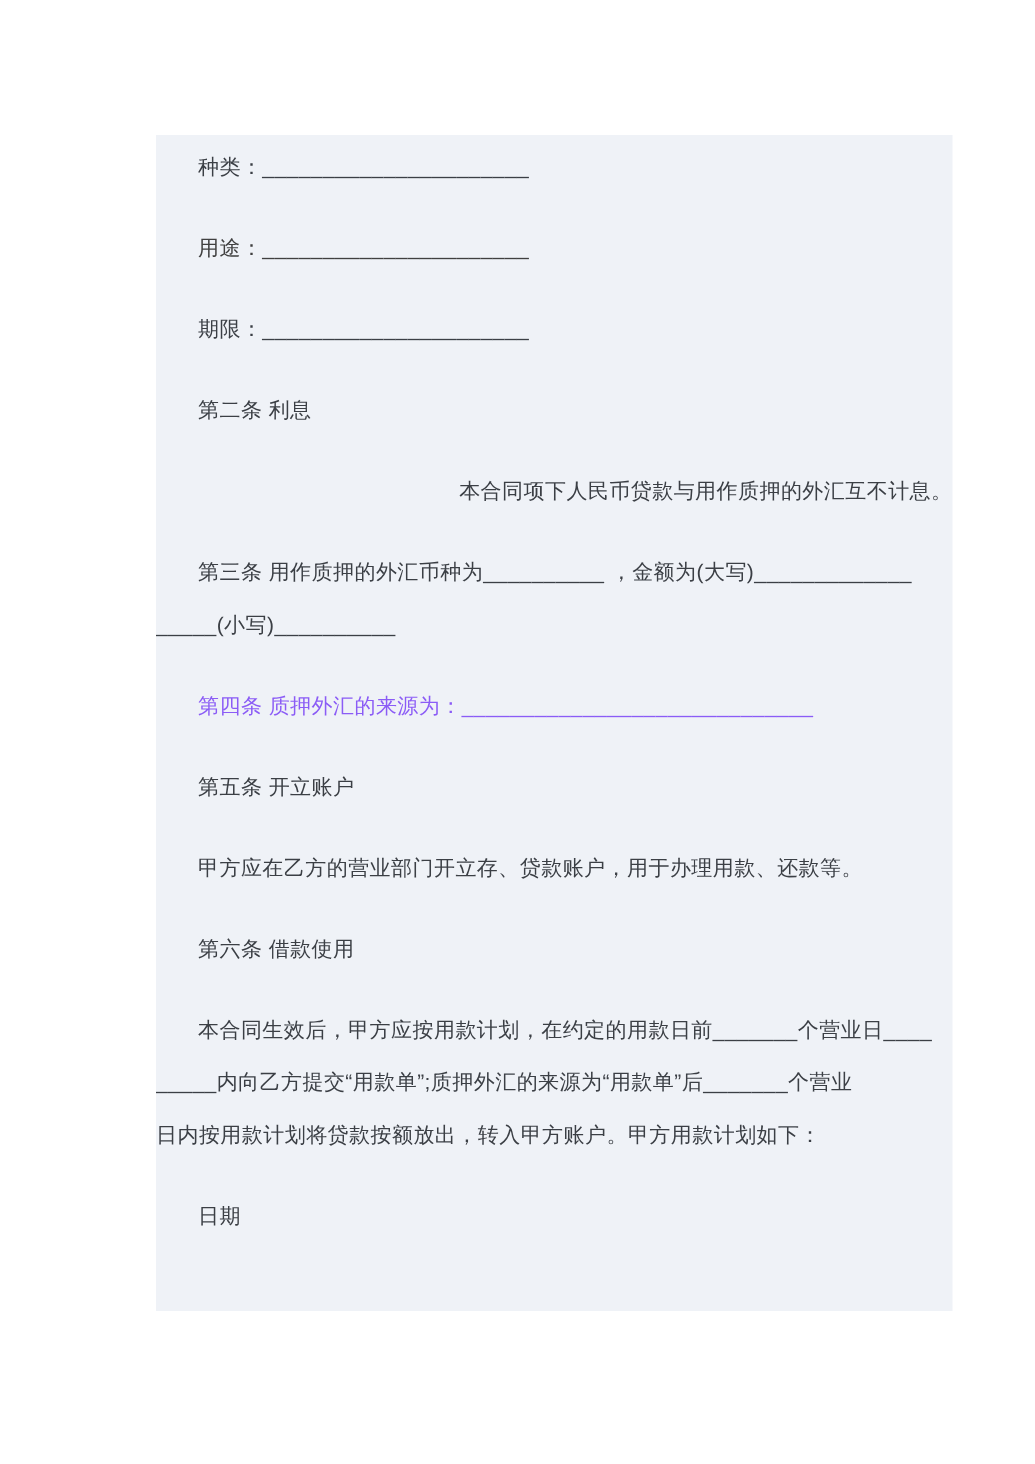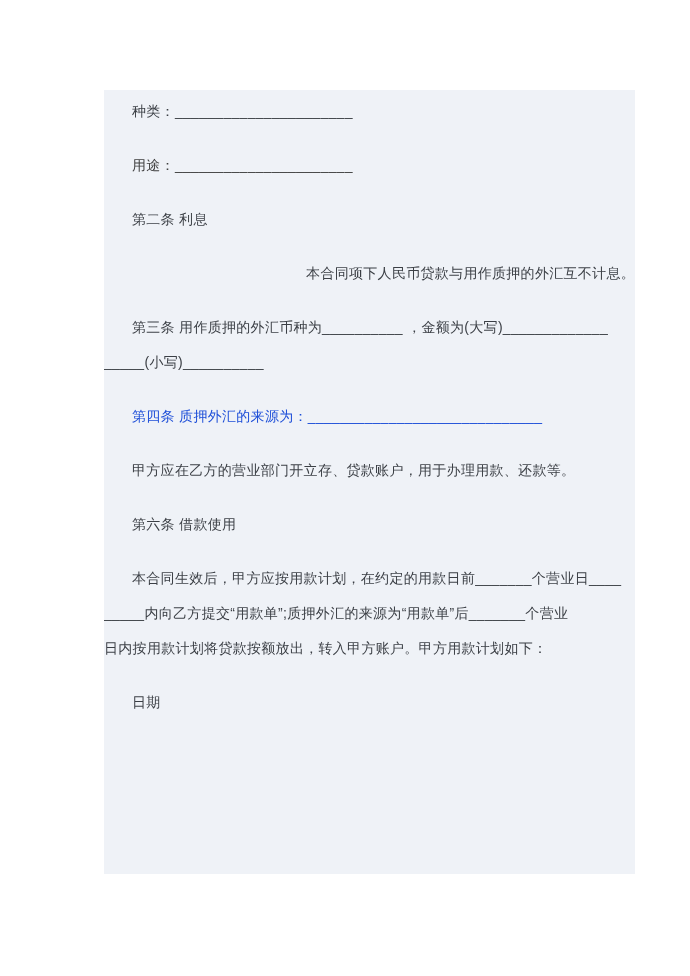--- a/index.html
+++ b/index.html
@@ -45,31 +45,37 @@
 <body style="background: rgb(255, 255, 255);">
 
 <div class="paper" id="paper" style="background: rgb(239, 242, 247);">
     <p class="para" style="color: rgb(59, 63, 69);">
       <span class="line">种类：______________________</span>
     </p>
     <p class="para" style="color: #404040;">
       <span class="line">用途：______________________</span>
     </p>
     <p class="para" style="color: rgb(59, 63, 69);">
+      <span class="line">期限：______________________</span>
+    </p>
+    <p class="para" style="color: rgb(59, 63, 69);">
       <span class="line">第二条 利息</span>
     </p>
     <p class="para" style="color: rgb(59, 63, 69); text-align: right;">
       <span class="line">本合同项下人民币贷款与用作质押的外汇互不计息。</span>
     </p>
     <p class="para" style="color: rgb(59, 63, 69);">
       <span class="line">第三条 用作质押的外汇币种为__________ ，金额为(大写)_____________</span>
       <span class="line">_____(小写)__________</span>
     </p>
-    <p class="para" style="color: #1d4ed8;">
+    <p class="para" style="color: #8b5cf6;">
       <span class="line">第四条 质押外汇的来源为：_____________________________</span>
+    </p>
+    <p class="para" style="color: rgb(59, 63, 69);">
+      <span class="line">第五条 开立账户</span>
     </p>
     <p class="para" style="color: rgb(59, 63, 69);">
       <span class="line">甲方应在乙方的营业部门开立存、贷款账户，用于办理用款、还款等。</span>
     </p>
     <p class="para" style="color: rgb(59, 63, 69);">
       <span class="line">第六条 借款使用</span>
     </p>
     <p class="para" style="color: rgb(59, 63, 69);">
       <span class="line">本合同生效后，甲方应按用款计划，在约定的用款日前_______个营业日____</span>
       <span class="line">_____内向乙方提交“用款单”;质押外汇的来源为“用款单”后_______个营业</span>

